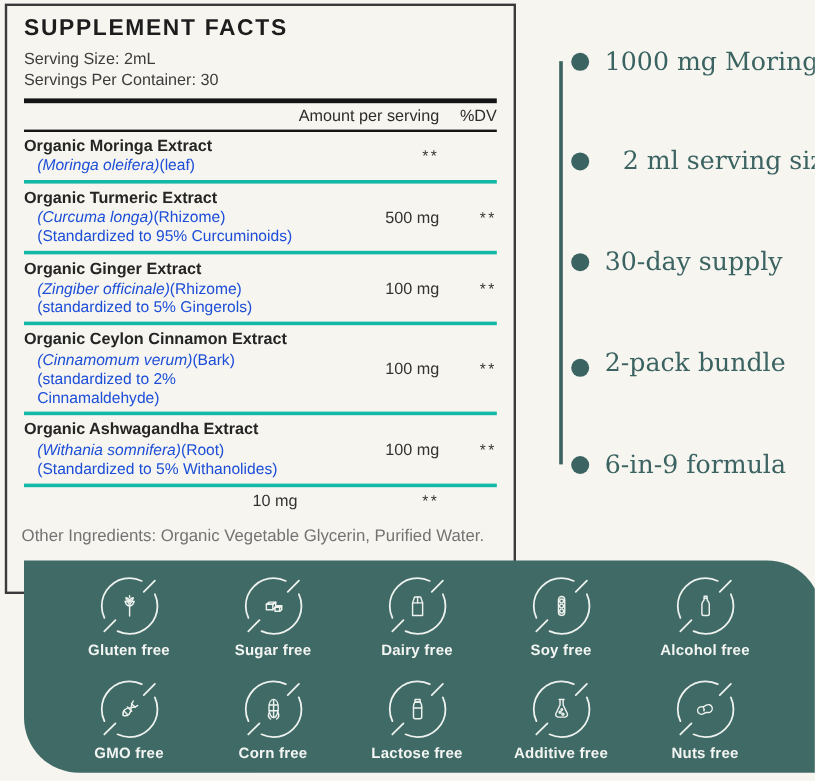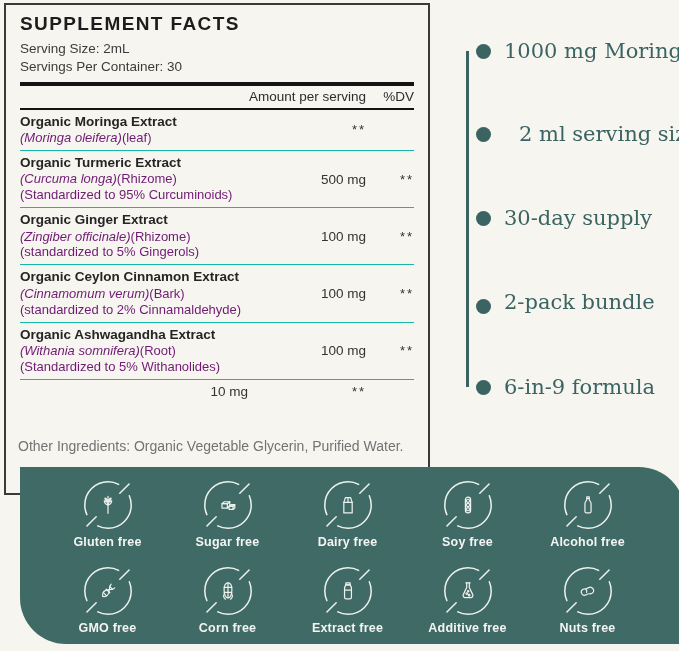--- a/index.html
+++ b/index.html
@@ -32,25 +32,25 @@
     display: grid; grid-template-columns: 1fr 118px 48px;
     font-size: 13.5px; color: #2d2d2d; padding: 3px 0 4px 0;
   }
   .col-amt { text-align: right; }
   .col-dv  { text-align: right; }
 
   .srow {
     display: grid; grid-template-columns: 1fr 118px 48px;
     align-items: center;
     padding: 4px 0 4px 0;
-    border-top: 1px solid #14b8a6;
+    border-top: 3px solid #14b8a6;
   }
   .srow.first { border-top: none; }
   .nm  { font-size: 13.5px; font-weight: bold; color: #252525; line-height: 1.22; }
-  .sub { font-size: 13px; color: #701a75; line-height: 1.22; }
+  .sub { font-size: 13px; color: #1d4ed8; line-height: 1.22; margin-left: 11px; }
   .lat { font-style: italic; }
   .std:empty { display: none; }
   .amt { text-align: right; font-size: 13.5px; color: #333; }
   .dv  { text-align: right; font-size: 13px; color: #333; letter-spacing: 2px; }
 
   .other-ingredients {
     position: absolute; left: 18px; top: 438px;
     font-size: 14px; color: #737373;
   }
 
@@ -318,21 +318,21 @@
           <g class="icon-stroke" stroke-width="1.6">
             <circle cx="28" cy="28" r="25" stroke-dasharray="50.4 17 61.5 17 11.2"></circle>
             <path d="M5.3 50.7 15.3 40.7 M40.7 15.3 50.7 5.3"></path>
           </g>
           <g class="icon-stroke" stroke-width="1.3" transform="translate(16,16)">
             <path d="M9.7 3.3h4.6v2.2H9.7z"></path>
             <path d="M9.7 5.5C8.8 6.8 8.3 7.9 8.3 9.4v9.4c0 .9.7 1.7 1.7 1.7h4c1 0 1.7-.8 1.7-1.7V9.4c0-1.5-.5-2.6-1.4-3.9z"></path>
             <path d="M8.3 11h7.4"></path>
           </g>
         </svg>
-        <div class="badge-label">Extract free</div>
+        <div class="badge-label">Lactose free</div>
       </div>
 
       <div class="badge">
         <svg width="52" height="52" viewBox="0 0 56 56">
           <g class="icon-stroke" stroke-width="1.6">
             <circle cx="28" cy="28" r="25" stroke-dasharray="50.4 17 61.5 17 11.2"></circle>
             <path d="M5.3 50.7 15.3 40.7 M40.7 15.3 50.7 5.3"></path>
           </g>
           <g class="icon-stroke" stroke-width="1.3" transform="translate(16,16)">
             <path d="M9.8 3.3h4.4"></path>

